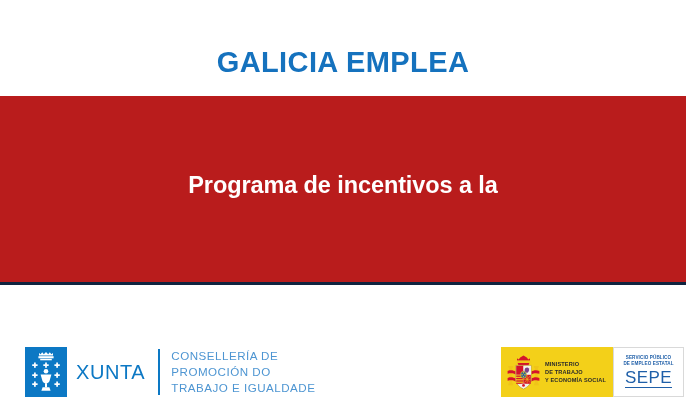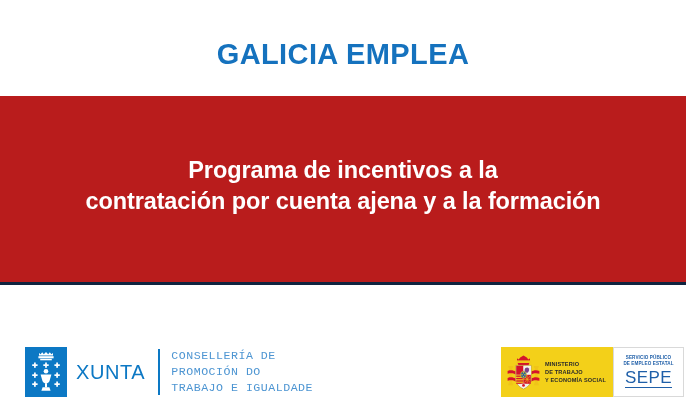--- a/index.html
+++ b/index.html
@@ -17,21 +17,21 @@
     position: relative;
     width: 686px;
     height: 410px;
     background: #ffffff;
   }
 
   
   .title-zone {
     position: absolute;
     left: 0;
-    top: 6px;
+    top: 14px;
     width: 686px;
     height: 96px;
     display: flex;
     align-items: center;
     justify-content: center;
     background: #ffffff;
   }
   .main-title {
     font-size: 29px;
     font-weight: bold;
@@ -122,21 +122,21 @@
     margin-right: 11px;
     flex: 0 0 auto;
   }
   .conselleria {
     color: #4d95d2;
     font-size: 11.6px;
     line-height: 1.38;
     letter-spacing: 0.5px;
     white-space: nowrap;
   }
-  .conselleria span { display: block; font-family: Liberation Mono, monospace; }
+  .conselleria span { display: block; }
 
   
   .ministry-logo {
     position: absolute;
     left: 501px;
     top: 347px;
     width: 183px;
     height: 50px;
     display: flex;
     align-items: stretch;
@@ -201,21 +201,20 @@
 
 <div class="slide">
 
   <div class="title-zone">
     <div class="main-title">GALICIA EMPLEA</div>
   </div>
 
   <div class="blue-band">
     <div class="subtitle">
       <span class="line">Programa de incentivos a la</span>
-      <span class="line">contratación por cuenta ajena y a la formación</span>
     </div>
   </div>
 
   <div class="divider"></div>
 
   <div class="footer"></div>
 
   <div class="xunta-logo">
 
     <div class="coat-galicia">

